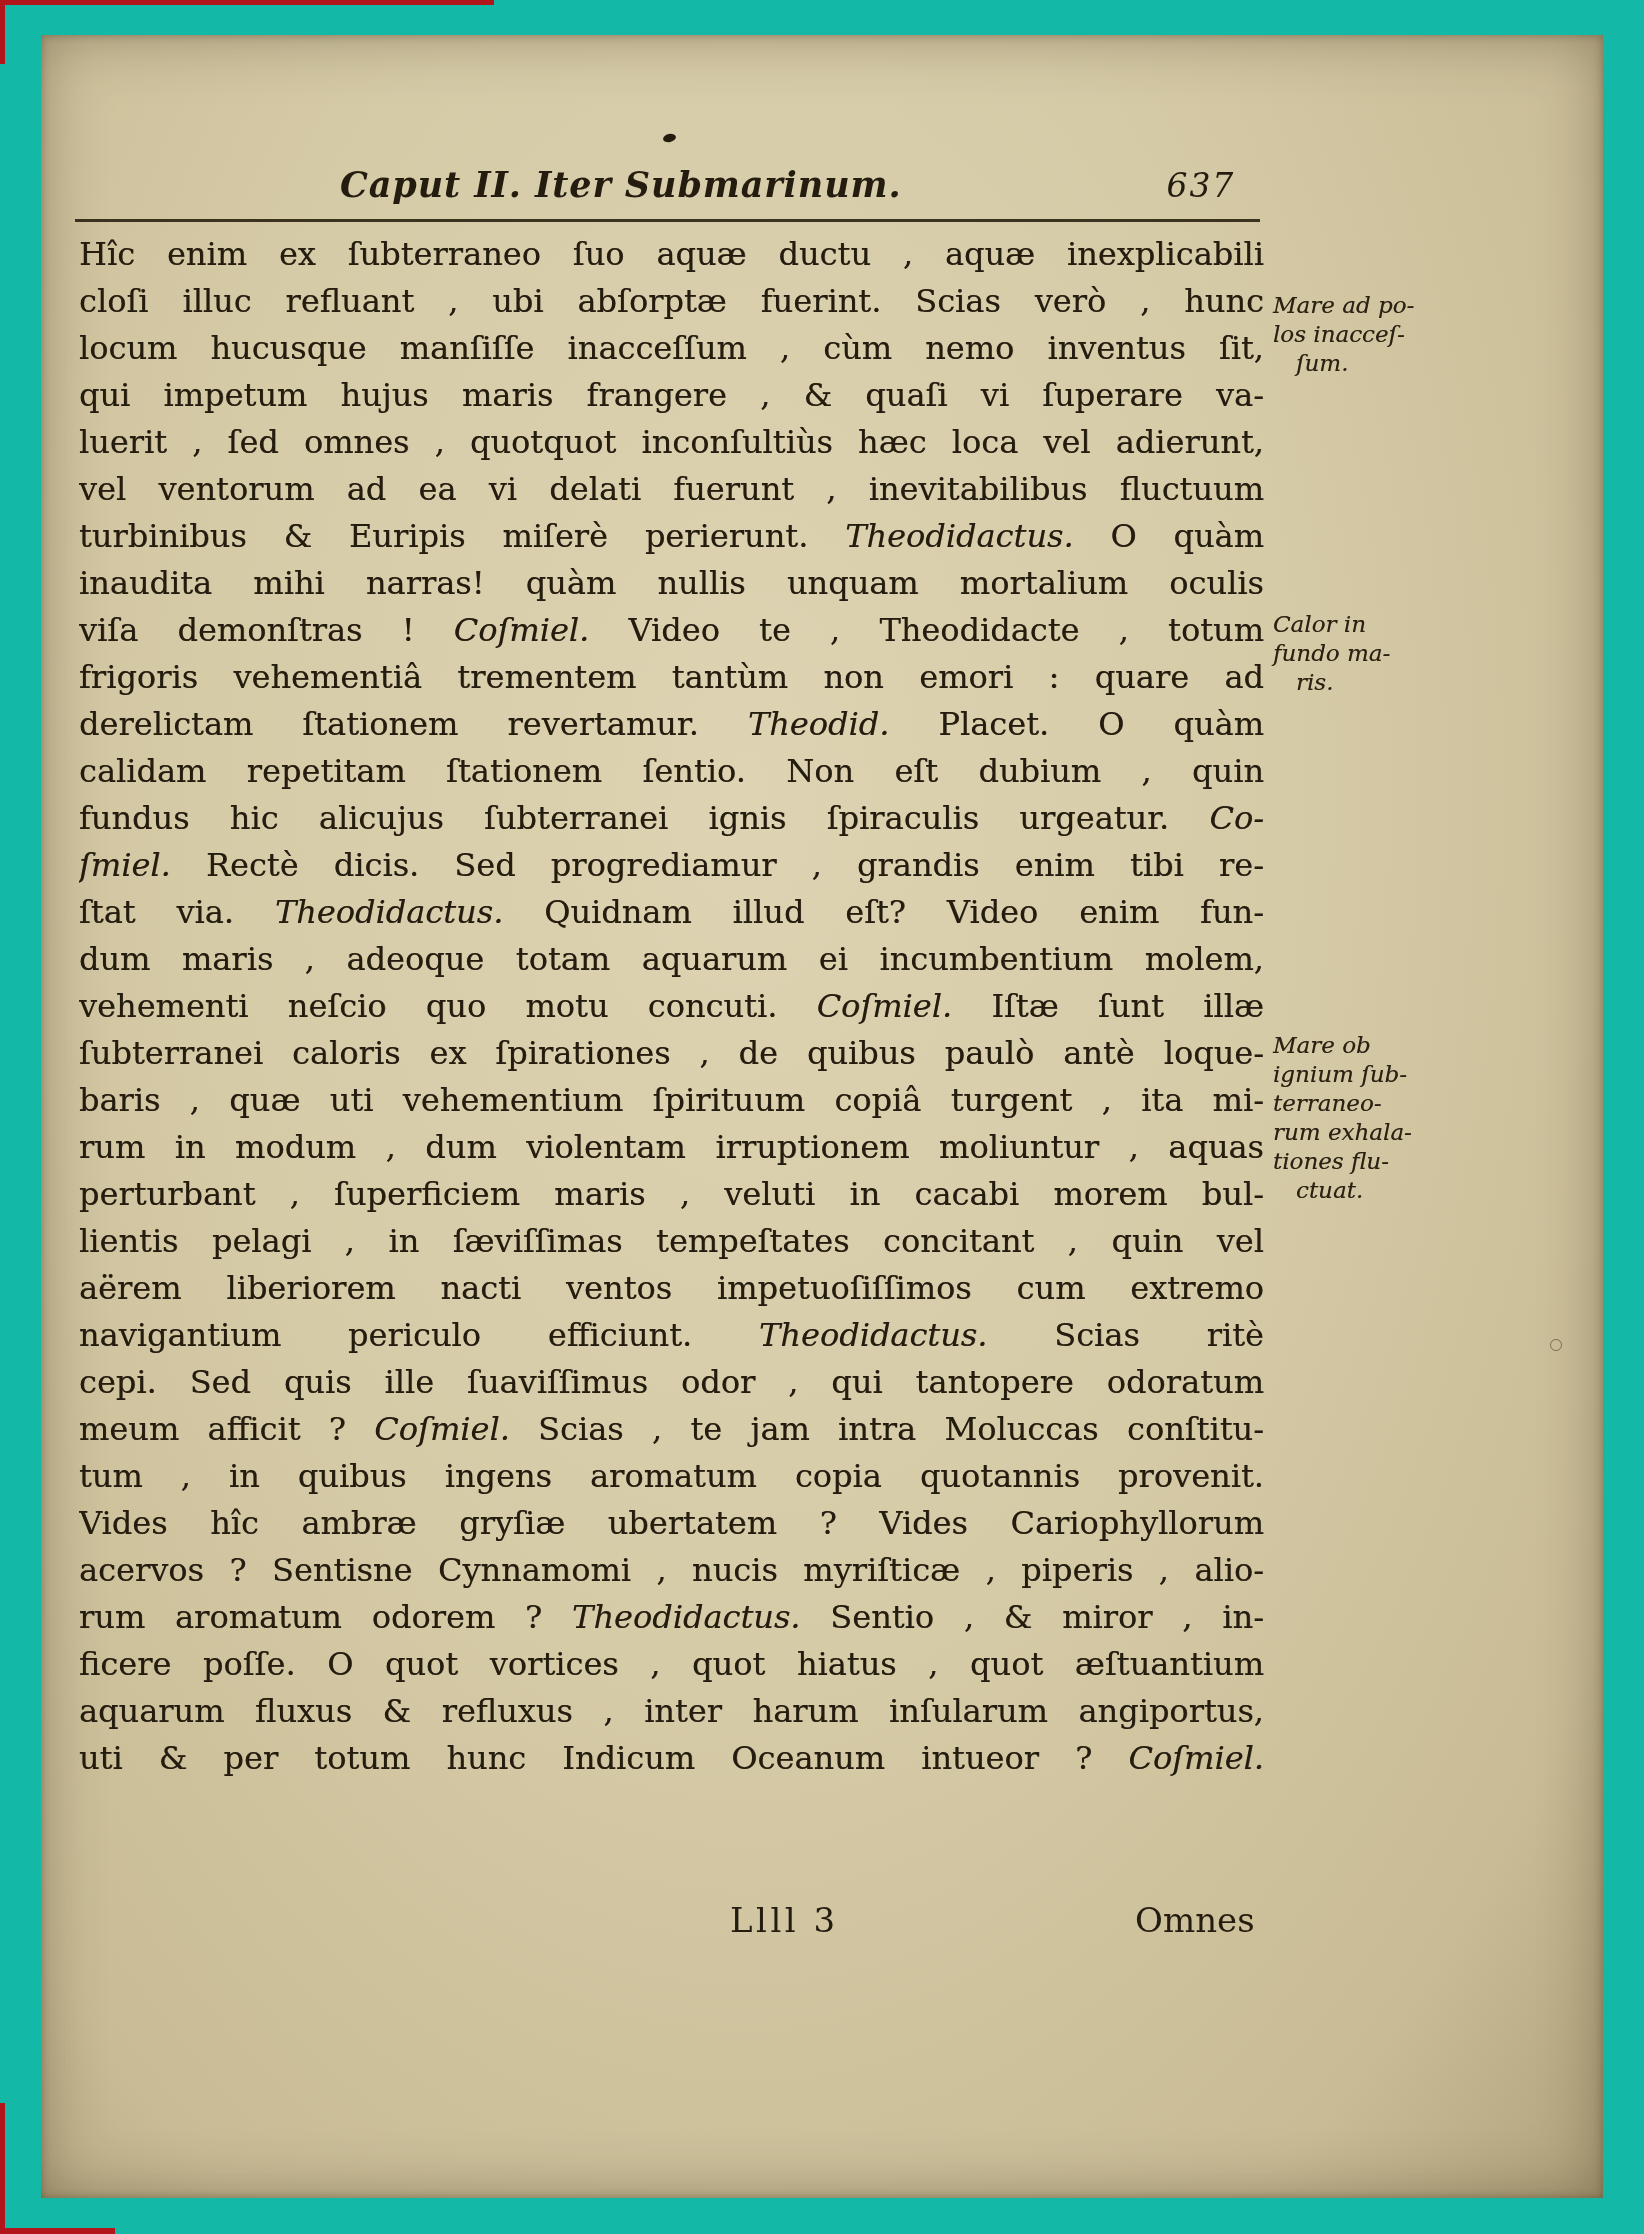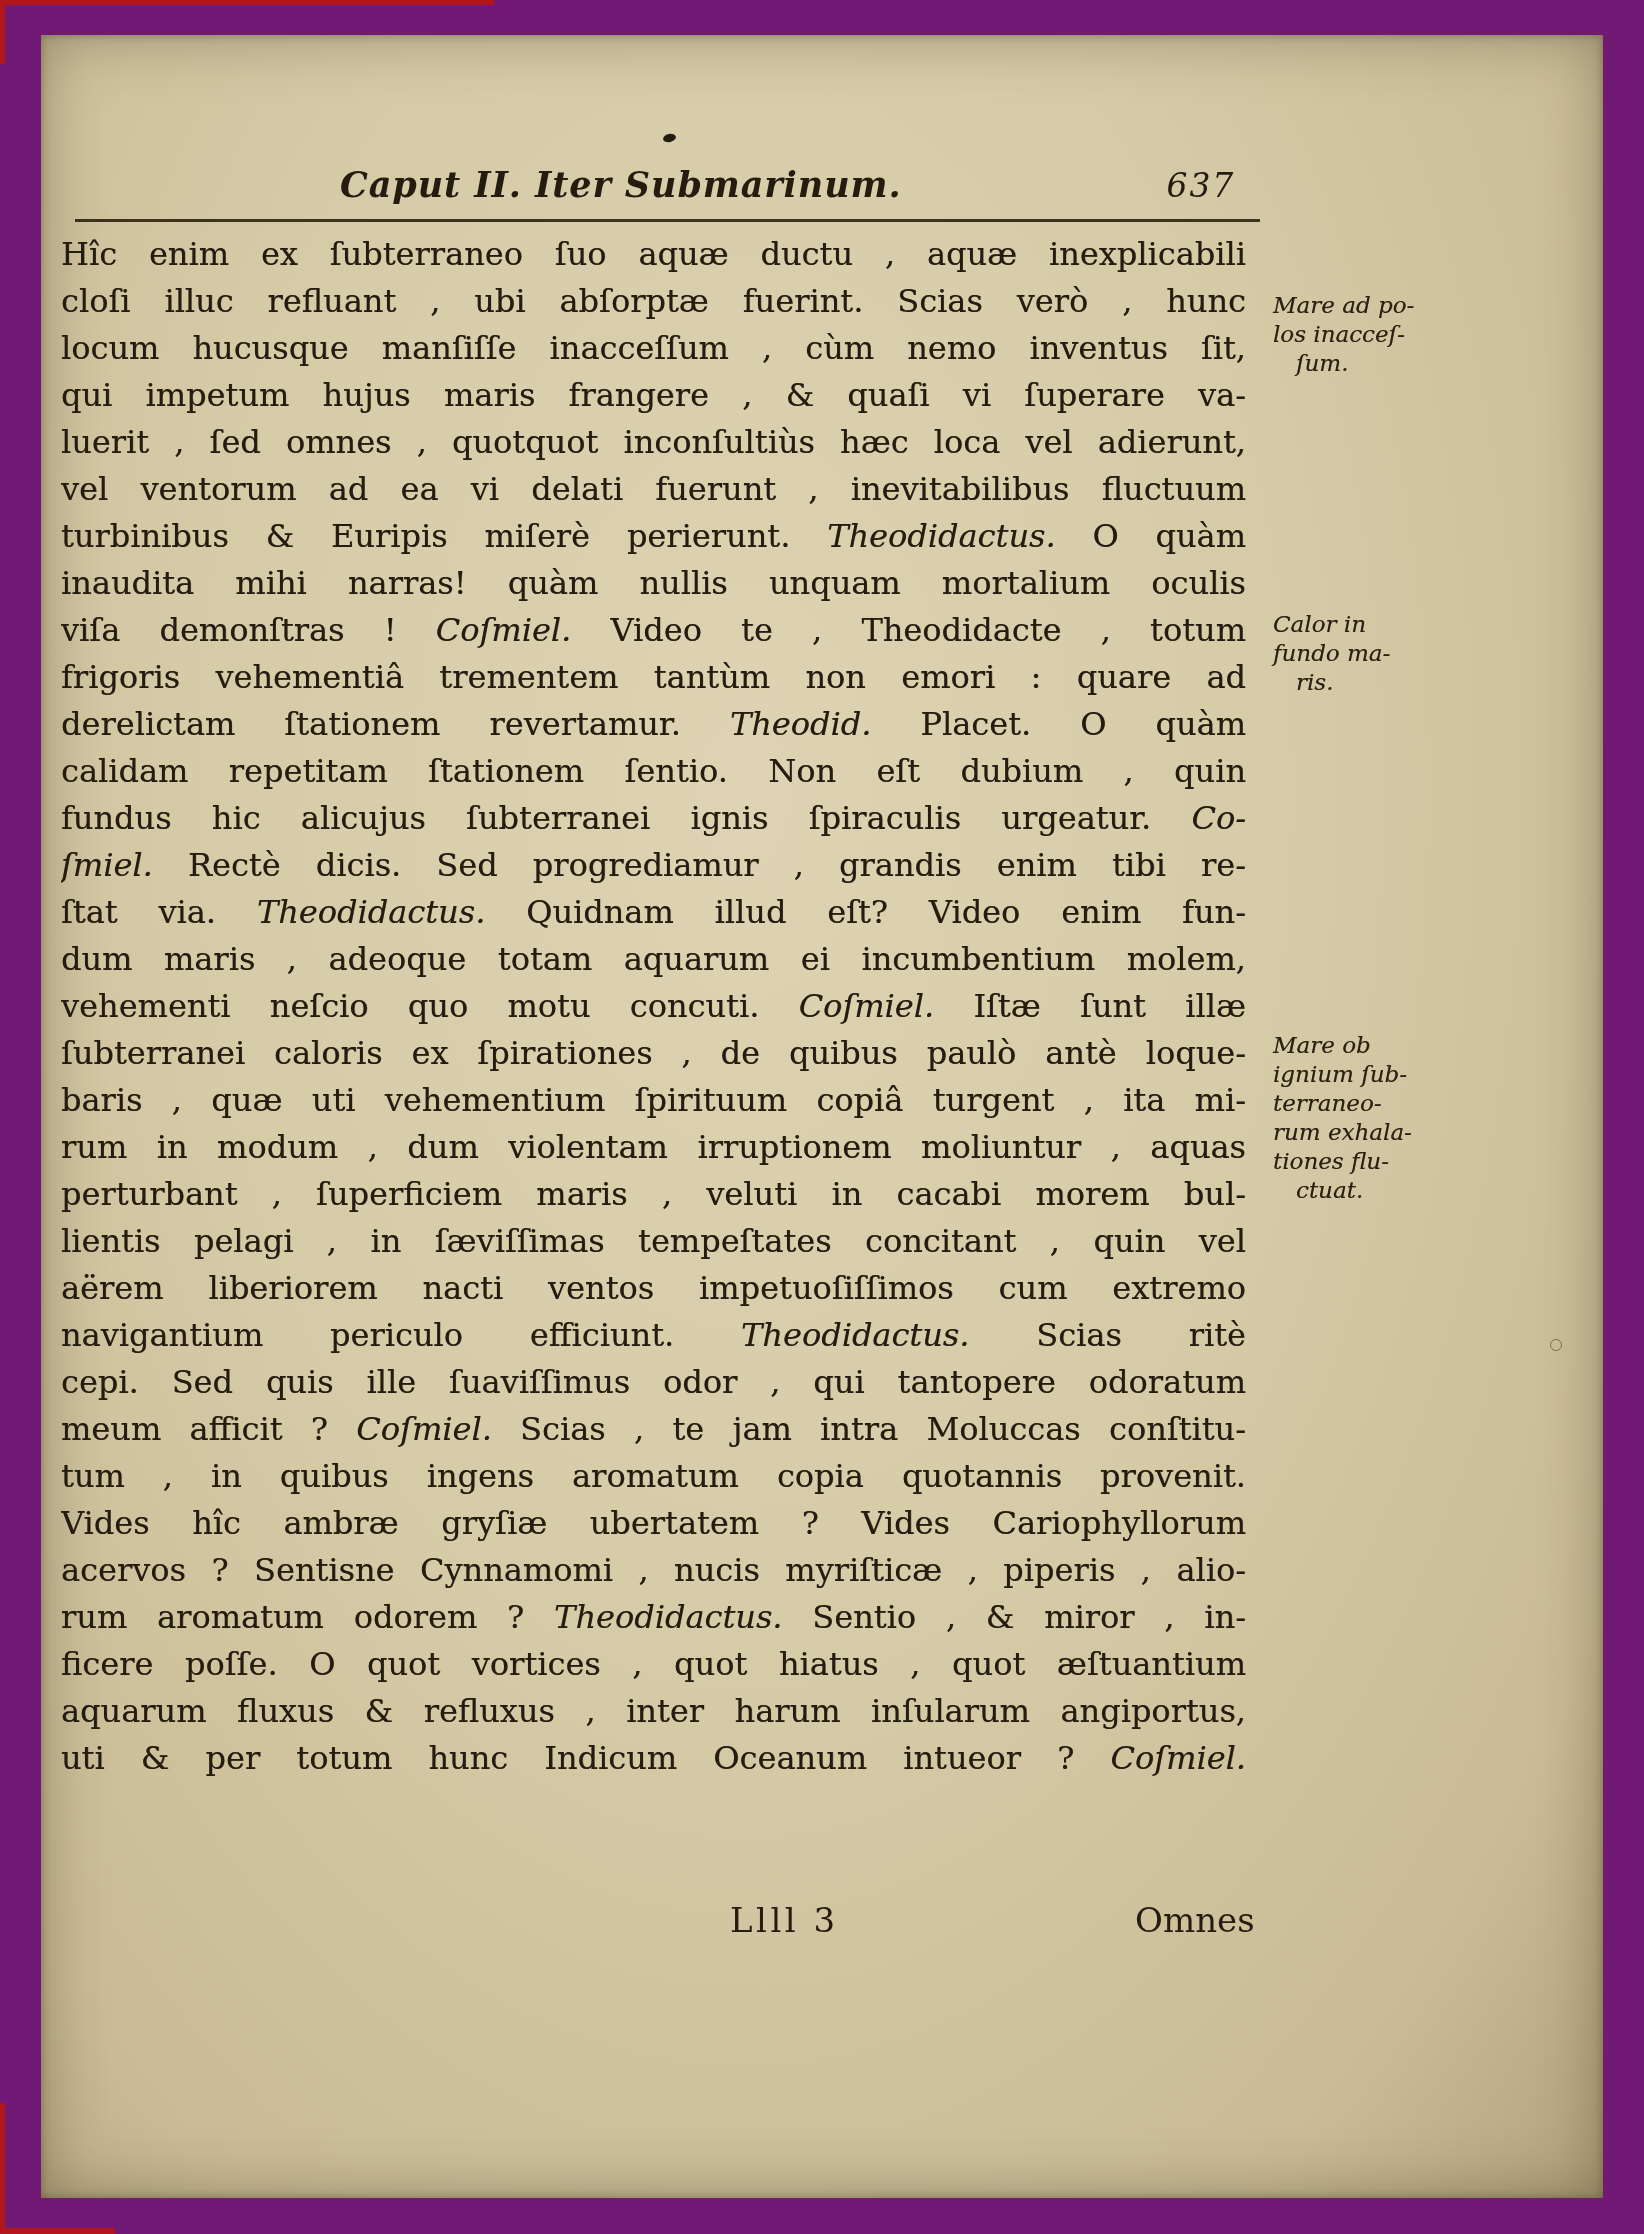--- a/index.html
+++ b/index.html
@@ -1,18 +1,18 @@
 <!DOCTYPE html>
 <html style="font-size:14px"><head>
 <meta charset="utf-8">
 <style>
   html,body { margin:0; padding:0; background:#111; }
   .scan {
     position:relative; width:1644px; height:2235px;
-    background:#701a75; overflow:hidden;
+    background:#14b8a6; overflow:hidden;
     font-family:"DejaVu Serif","Liberation Serif",serif;
   }
   
   .art { position:absolute; background:#b3161a; }
   .art.top    { left:0; top:0; width:494px; height:5.3px; }
   .art.lefttop{ left:0; top:0; width:5.3px; height:64px; }
   .art.bottom { left:0; bottom:0; width:115px; height:7px; }
   .art.leftbottom { left:0; bottom:0; width:5.3px; height:132px; }
 
   .page {
@@ -35,21 +35,21 @@
     white-space:nowrap;
   }
   .pagenum {
     position:absolute; right:25px; top:1.8px;
     font-size:33px; font-style:italic; letter-spacing:1.8px;
   }
 
   .rule { position:absolute; left:34px; top:184px; width:1185px; height:2.6px; background:#2a2111; opacity:.9; }
 
   .body-text {
-    position:absolute; left:20px; top:196px; width:1185px;
+    position:absolute; left:38px; top:196px; width:1185px;
     font-size:32px; color:#241c0f;
     text-shadow:0.3px 0.3px 0.5px rgba(35,25,8,.55);
   }
   .line {
     height:47px; line-height:47px; overflow:hidden;
     text-align:justify; text-align-last:justify;
     white-space:normal; word-spacing:0.9px;
   }
   .it { font-style:italic; }
 

